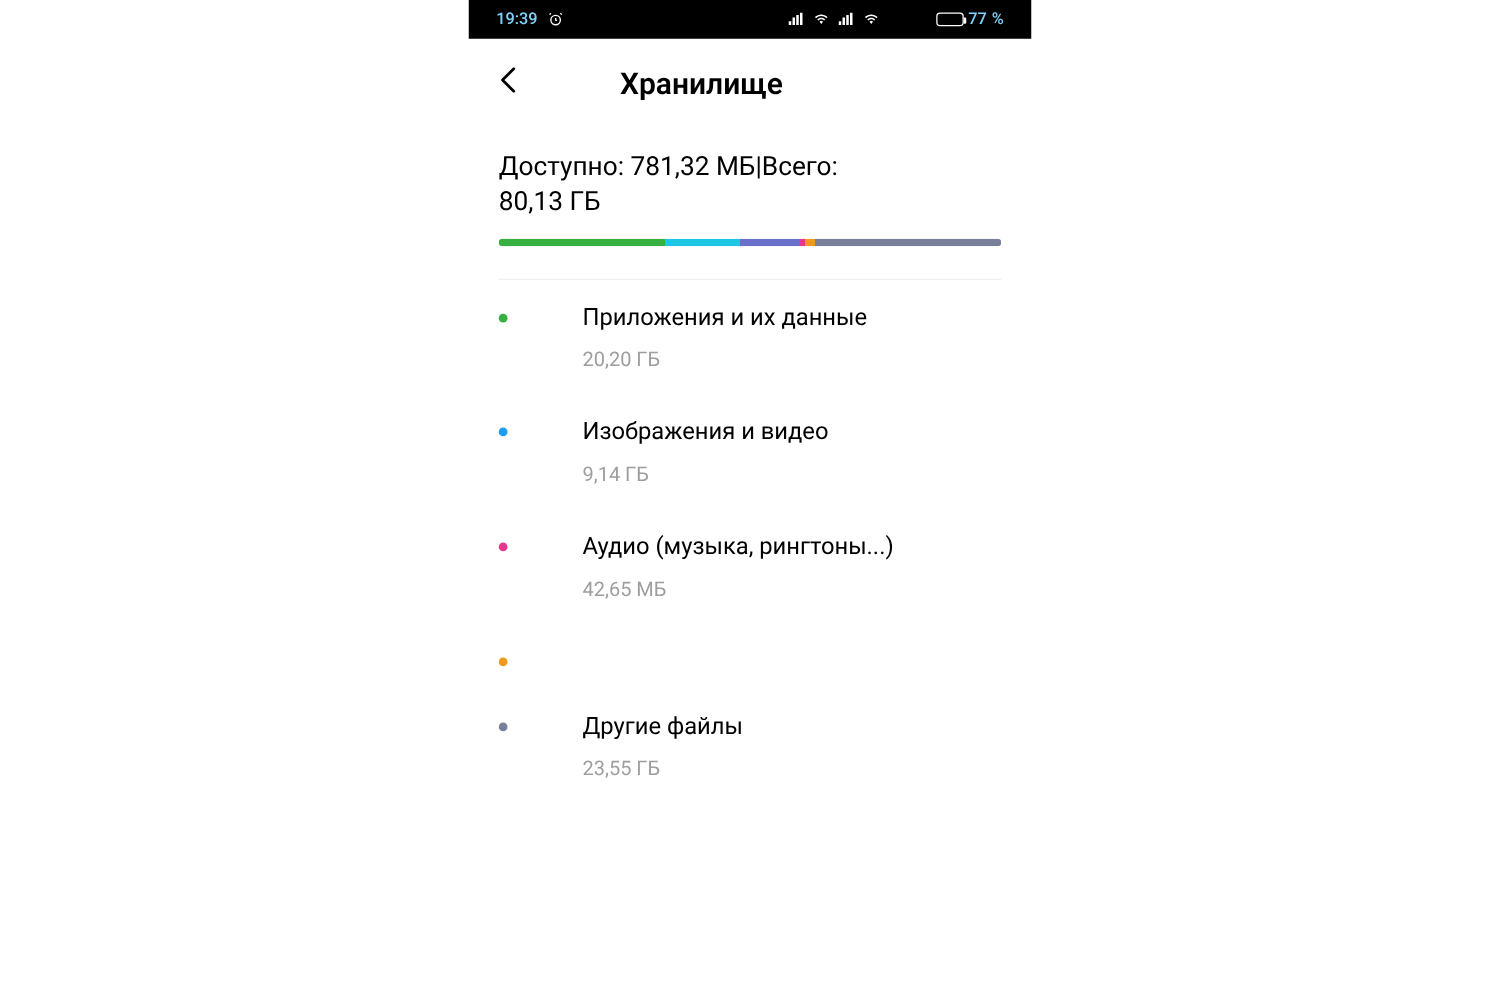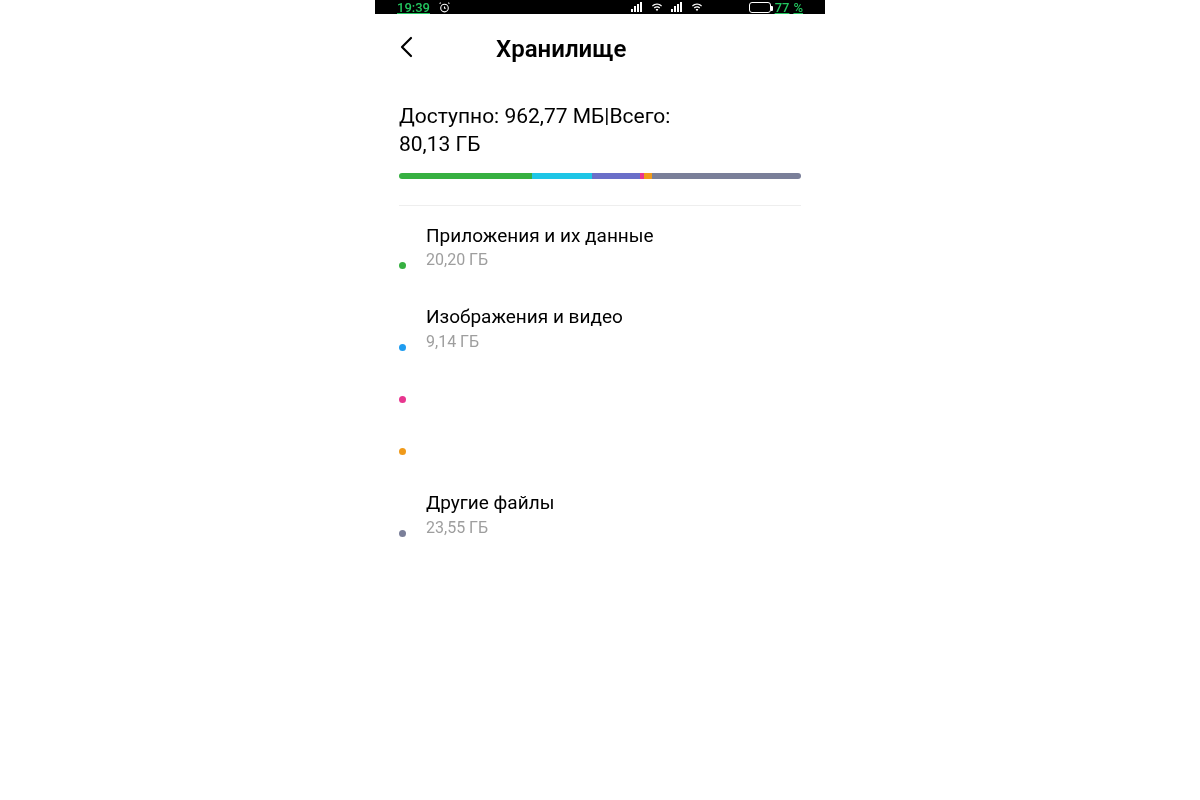--- a/index.html
+++ b/index.html
@@ -10,30 +10,29 @@
     font-family: -apple-system, BlinkMacSystemFont, "Segoe UI", Roboto, Arial, sans-serif;
     display: flex;
     justify-content: center;
   }
   .phone {
     width: 450px;
     background: #ffffff;
     position: relative;
   }
   .status-bar {
-    height: 14px;
+    height: 31px;
     background: #000000;
-    color: #22c55e;
+    color: #7dd3fc;
     display: flex;
     align-items: center;
     justify-content: space-between;
     padding: 0 22px;
     font-size: 13px;
     font-weight: 500;
-    text-decoration: underline;
   }
   .status-left {
     display: flex;
     align-items: center;
     gap: 8px;
   }
   .status-right {
     display: flex;
     align-items: center;
     gap: 6px;
@@ -90,23 +89,24 @@
     font-size: 14px;
     letter-spacing: 0.5px;
     color: #8a8fa8;
     font-weight: 500;
   }
   .list {
     padding: 0 24px;
   }
   .item {
     display: flex;
-    align-items: flex-end;
+    align-items: flex-start;
     padding: 18px 0;
     cursor: pointer;
+    gap: 40px;
   }
   .dot {
     width: 7px;
     height: 7px;
     border-radius: 50%;
     margin-top: 9px;
     margin-right: 20px;
     flex-shrink: 0;
   }
   .item-text {
@@ -114,21 +114,21 @@
     flex-direction: column;
   }
   .item-title {
     font-size: 19px;
     color: #000000;
     line-height: 1.3;
   }
   .item-sub {
     font-size: 16px;
     color: #9e9e9e;
-    margin-top: 2px;
+    margin-top: 12px;
   }
   .battery {
     display: inline-flex;
     align-items: center;
     gap: 4px;
     padding-left: 39px;
   }
   .battery-shell {
     width: 22px;
     height: 11px;
@@ -204,21 +204,21 @@
     <div class="back-btn">
       <svg width="14" height="22" viewBox="0 0 14 22">
         <path d="M12 2 L3 11 L12 20" stroke="#000000" stroke-width="2.2" fill="none" stroke-linecap="round" stroke-linejoin="round"></path>
       </svg>
     </div>
     <div class="title">Хранилище</div>
   </div>
 
   <div class="summary">
     <div class="summary-text">
-      <span>Доступно: 962,77 МБ|Всего:</span><br>
+      <span>Доступно: 781,32 МБ|Всего:</span><br>
       <span>80,13 ГБ</span>
     </div>
     <div class="bar-wrap" id="bar">
         <div class="seg" style="background: rgb(54, 176, 65); width: 33%;"></div>
         <div class="seg" style="background: rgb(30, 198, 230); width: 15%;"></div>
         <div class="seg" style="background: rgb(106, 111, 201); width: 12%;"></div>
         <div class="seg" style="background: rgb(232, 54, 143); width: 1%;"></div>
         <div class="seg" style="background: rgb(240, 154, 26); width: 2%;"></div>
         <div class="seg" style="background: rgb(122, 127, 153); width: 37%;"></div>
       </div>
@@ -237,20 +237,24 @@
       </div>
       <div class="item">
         <div class="dot" style="background: rgb(30, 156, 240);"></div>
         <div class="item-text">
           <div class="item-title">Изображения и видео</div>
           <div class="item-sub">9,14 ГБ</div>
         </div>
       </div>
       <div class="item">
         <div class="dot" style="background: rgb(232, 54, 143);"></div>
+        <div class="item-text">
+          <div class="item-title">Аудио (музыка, рингтоны...)</div>
+          <div class="item-sub">42,65 МБ</div>
+        </div>
       </div>
       <div class="item">
         <div class="dot" style="background: rgb(240, 154, 26);"></div>
       </div>
       <div class="item">
         <div class="dot" style="background: rgb(122, 127, 153);"></div>
         <div class="item-text">
           <div class="item-title">Другие файлы</div>
           <div class="item-sub">23,55 ГБ</div>
         </div>

